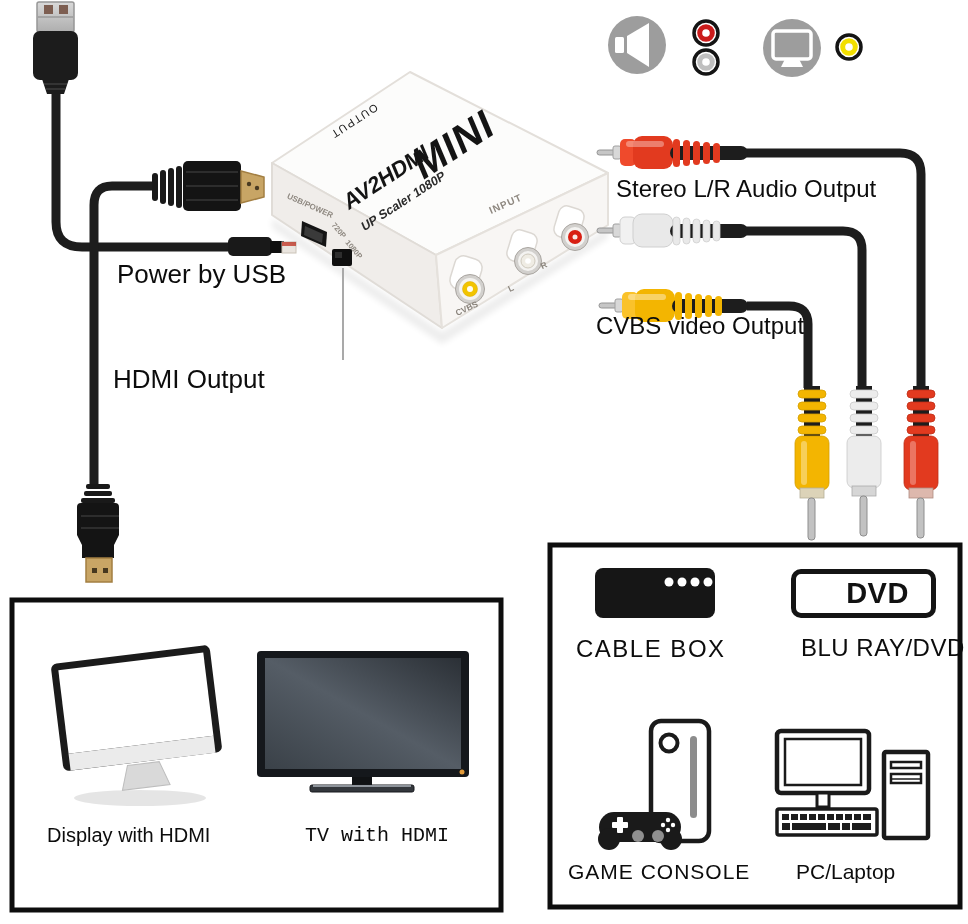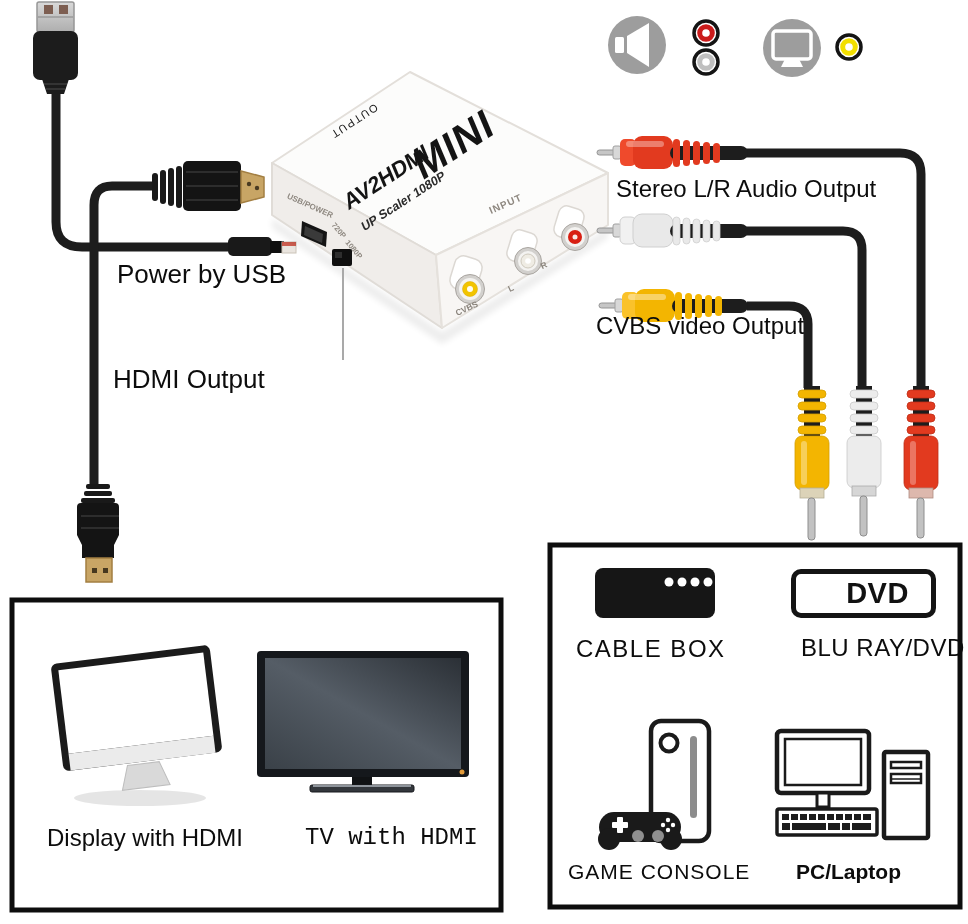--- a/index.html
+++ b/index.html
@@ -2,21 +2,21 @@
 <html><head>
 <meta charset="utf-8">
 <style>
   html,body{margin:0;padding:0;background:#ffffff;}
   .canvas{position:relative;width:968px;height:924px;background:#ffffff;overflow:hidden;
           font-family:"Liberation Sans",sans-serif;}
   .art{position:absolute;left:0;top:0;}
   .lbl{position:absolute;color:#0c0c0c;white-space:nowrap;line-height:1.05;}
   .lbl-lg{font-size:26px;}
   .lbl-md{font-size:24px;}
-  .lbl-panel{font-size:24px;}
+  .lbl-panel{font-size:20px;}
   .lbl-sm{font-size:24px;}
   .lbl-sm2{font-size:21px;}
   .dvd-badge{position:absolute;left:791px;top:569px;width:107px;height:39px;
              border:5px solid #141414;border-radius:10px;background:#fff;
              display:flex;align-items:center;justify-content:center;
              font-size:29px;font-weight:800;color:#111;letter-spacing:0.5px;padding-left:28px;}
   svg text{font-family:"Liberation Sans",sans-serif;}
   .boxtext{fill:#151515;}
   .facetext{fill:#8e8880;font-weight:600;}
 </style>
@@ -328,19 +328,19 @@
 <div class="lbl lbl-lg" style="left:113px;top:366px;">HDMI Output</div>
 <div class="lbl lbl-md" style="left:616px;top:176px;">Stereo L/R Audio Output</div>
 <div class="lbl lbl-md" style="left:596px;top:313px;">CVBS video Output</div>
 
 <div class="lbl lbl-panel" style="left:47px;top:825px;">Display with HDMI</div>
 <div class="lbl lbl-panel" style="left:305px;top:825px;font-family:Liberation Mono, monospace;">TV with HDMI</div>
 
 <div class="lbl lbl-sm" style="left:576px;top:636px;letter-spacing:1.5px;">CABLE BOX</div>
 <div class="lbl lbl-sm" style="left:769px;top:635px;letter-spacing:0.5px;margin-left:32px;">BLU RAY/DVD</div>
 <div class="lbl lbl-sm2" style="left:568px;top:861px;letter-spacing:1px;">GAME CONSOLE</div>
-<div class="lbl lbl-sm2" style="left:796px;top:861px;font-weight:bold;">PC/Laptop</div>
+<div class="lbl lbl-sm2" style="left:796px;top:861px;">PC/Laptop</div>
 
 <div class="dvd-badge">
   <span>DVD</span>
 </div>
 
 </div>
 
 </body></html>

